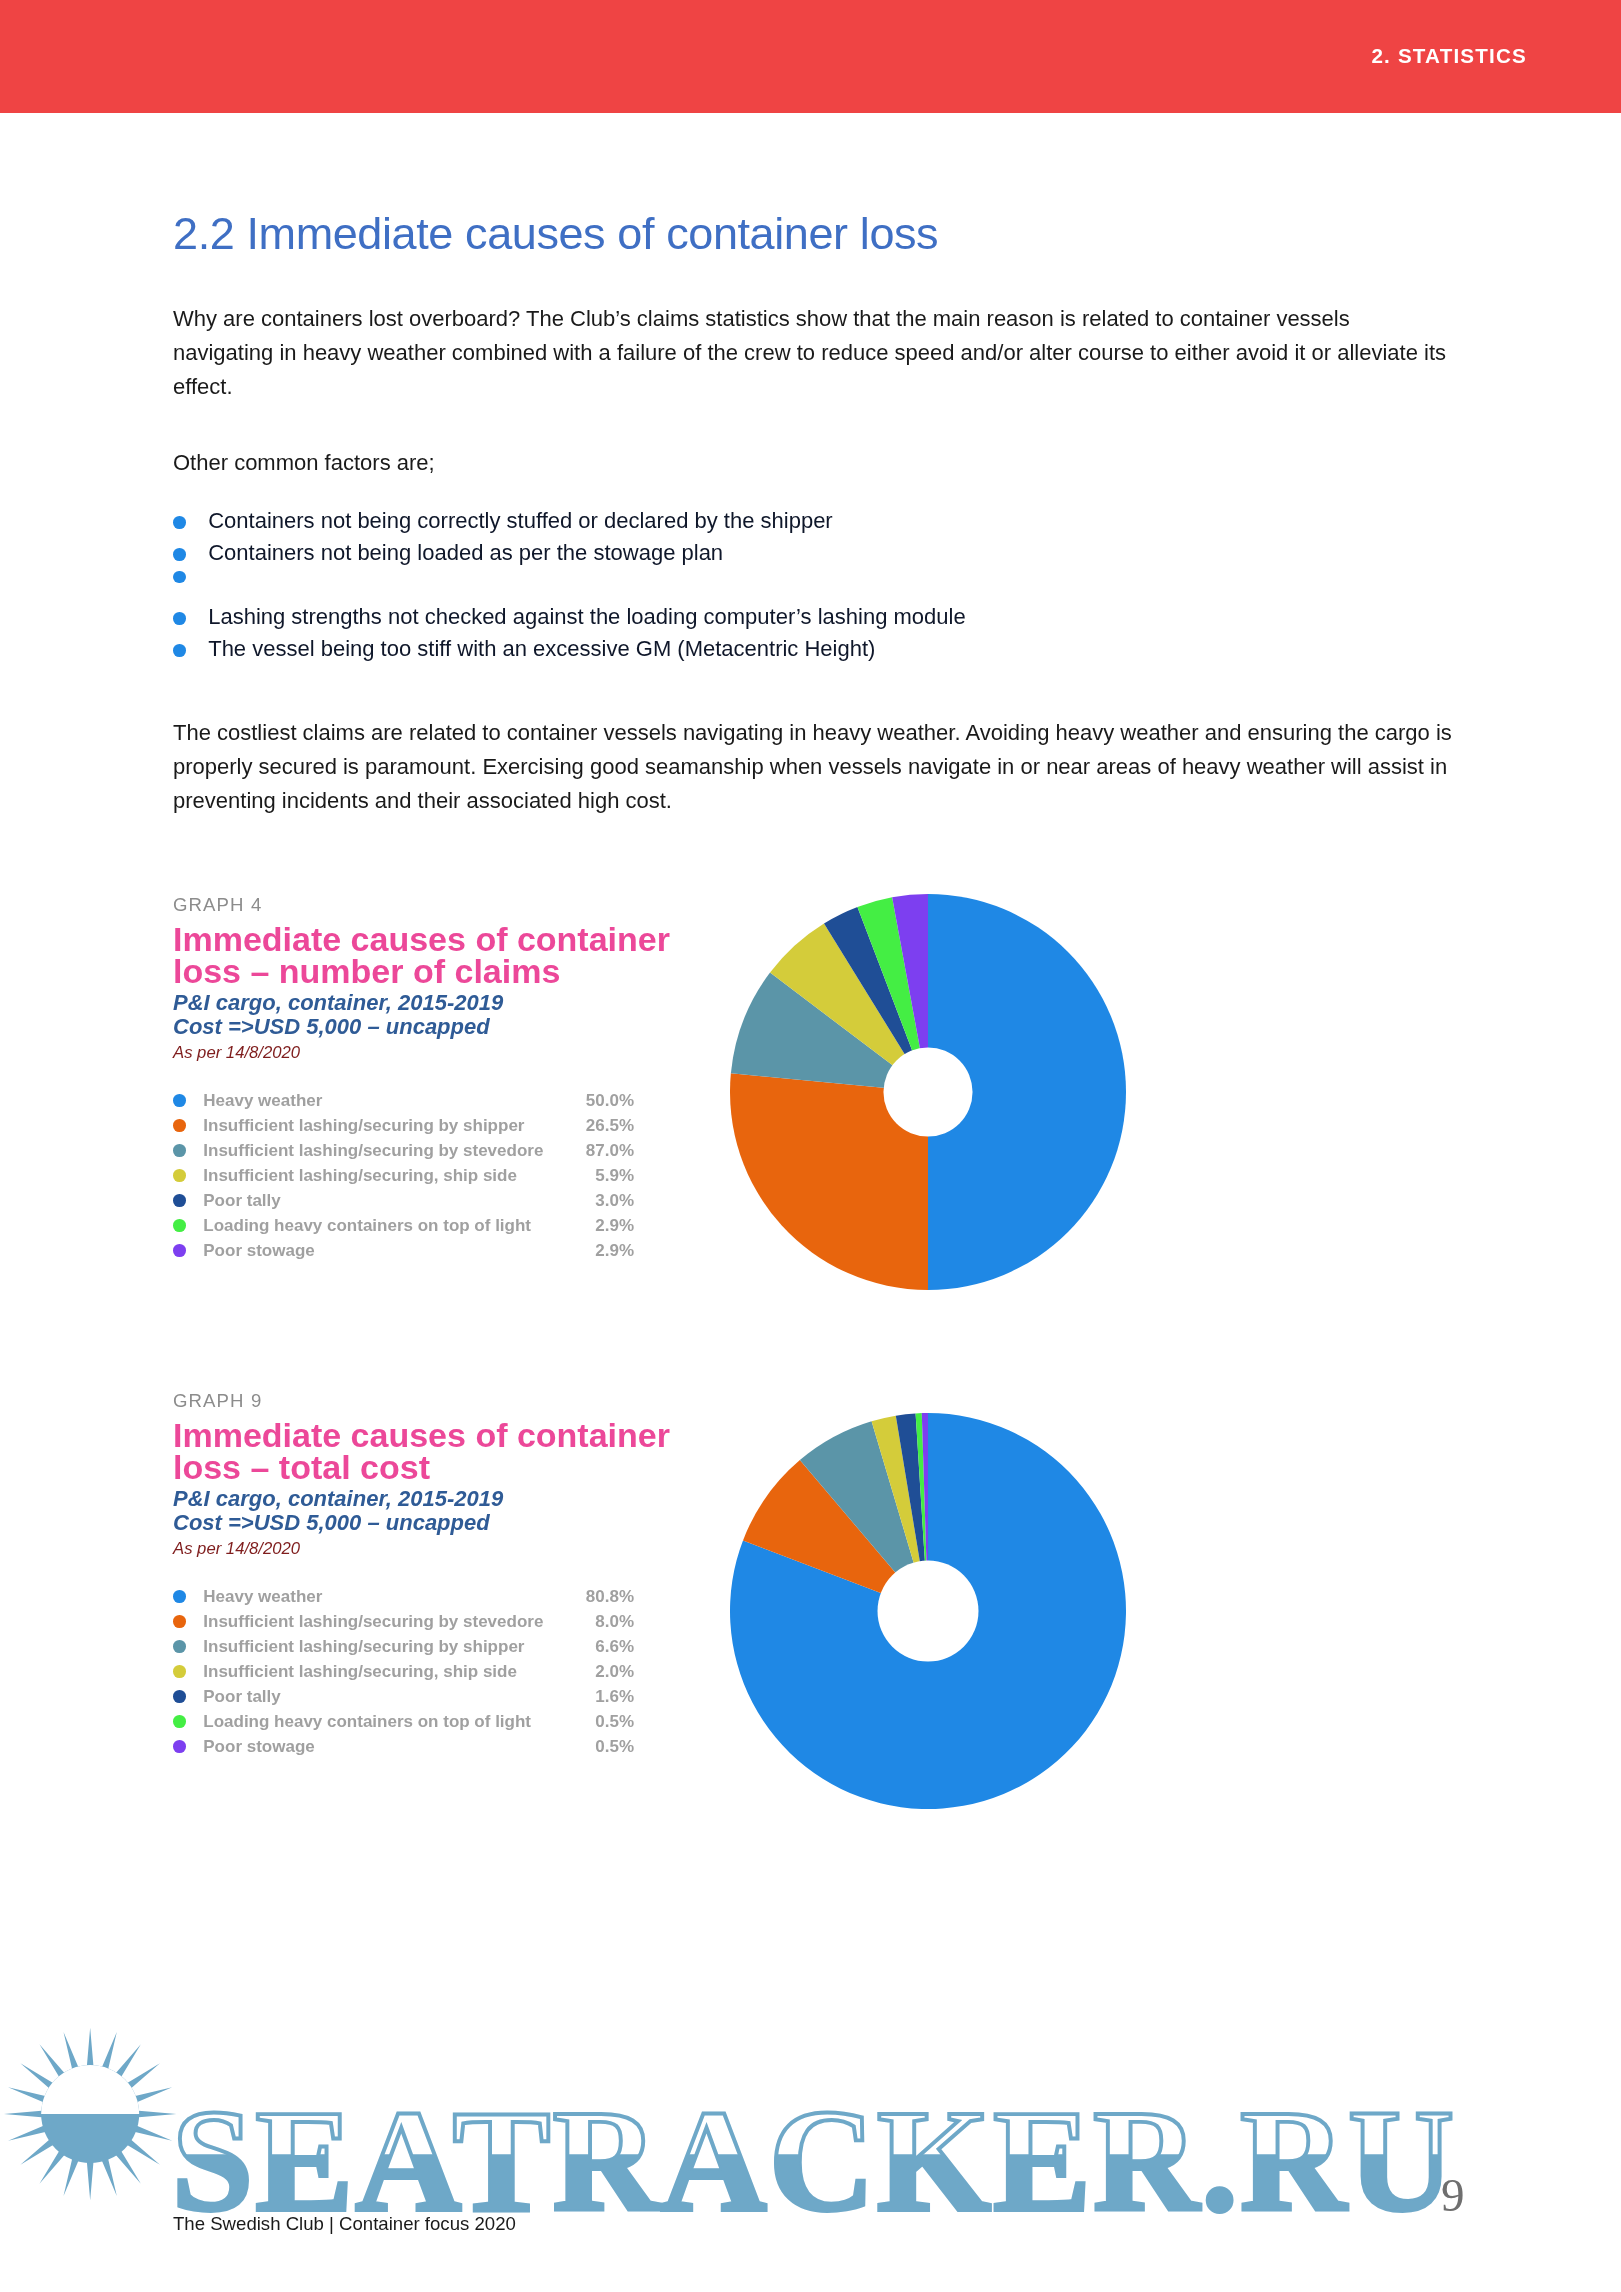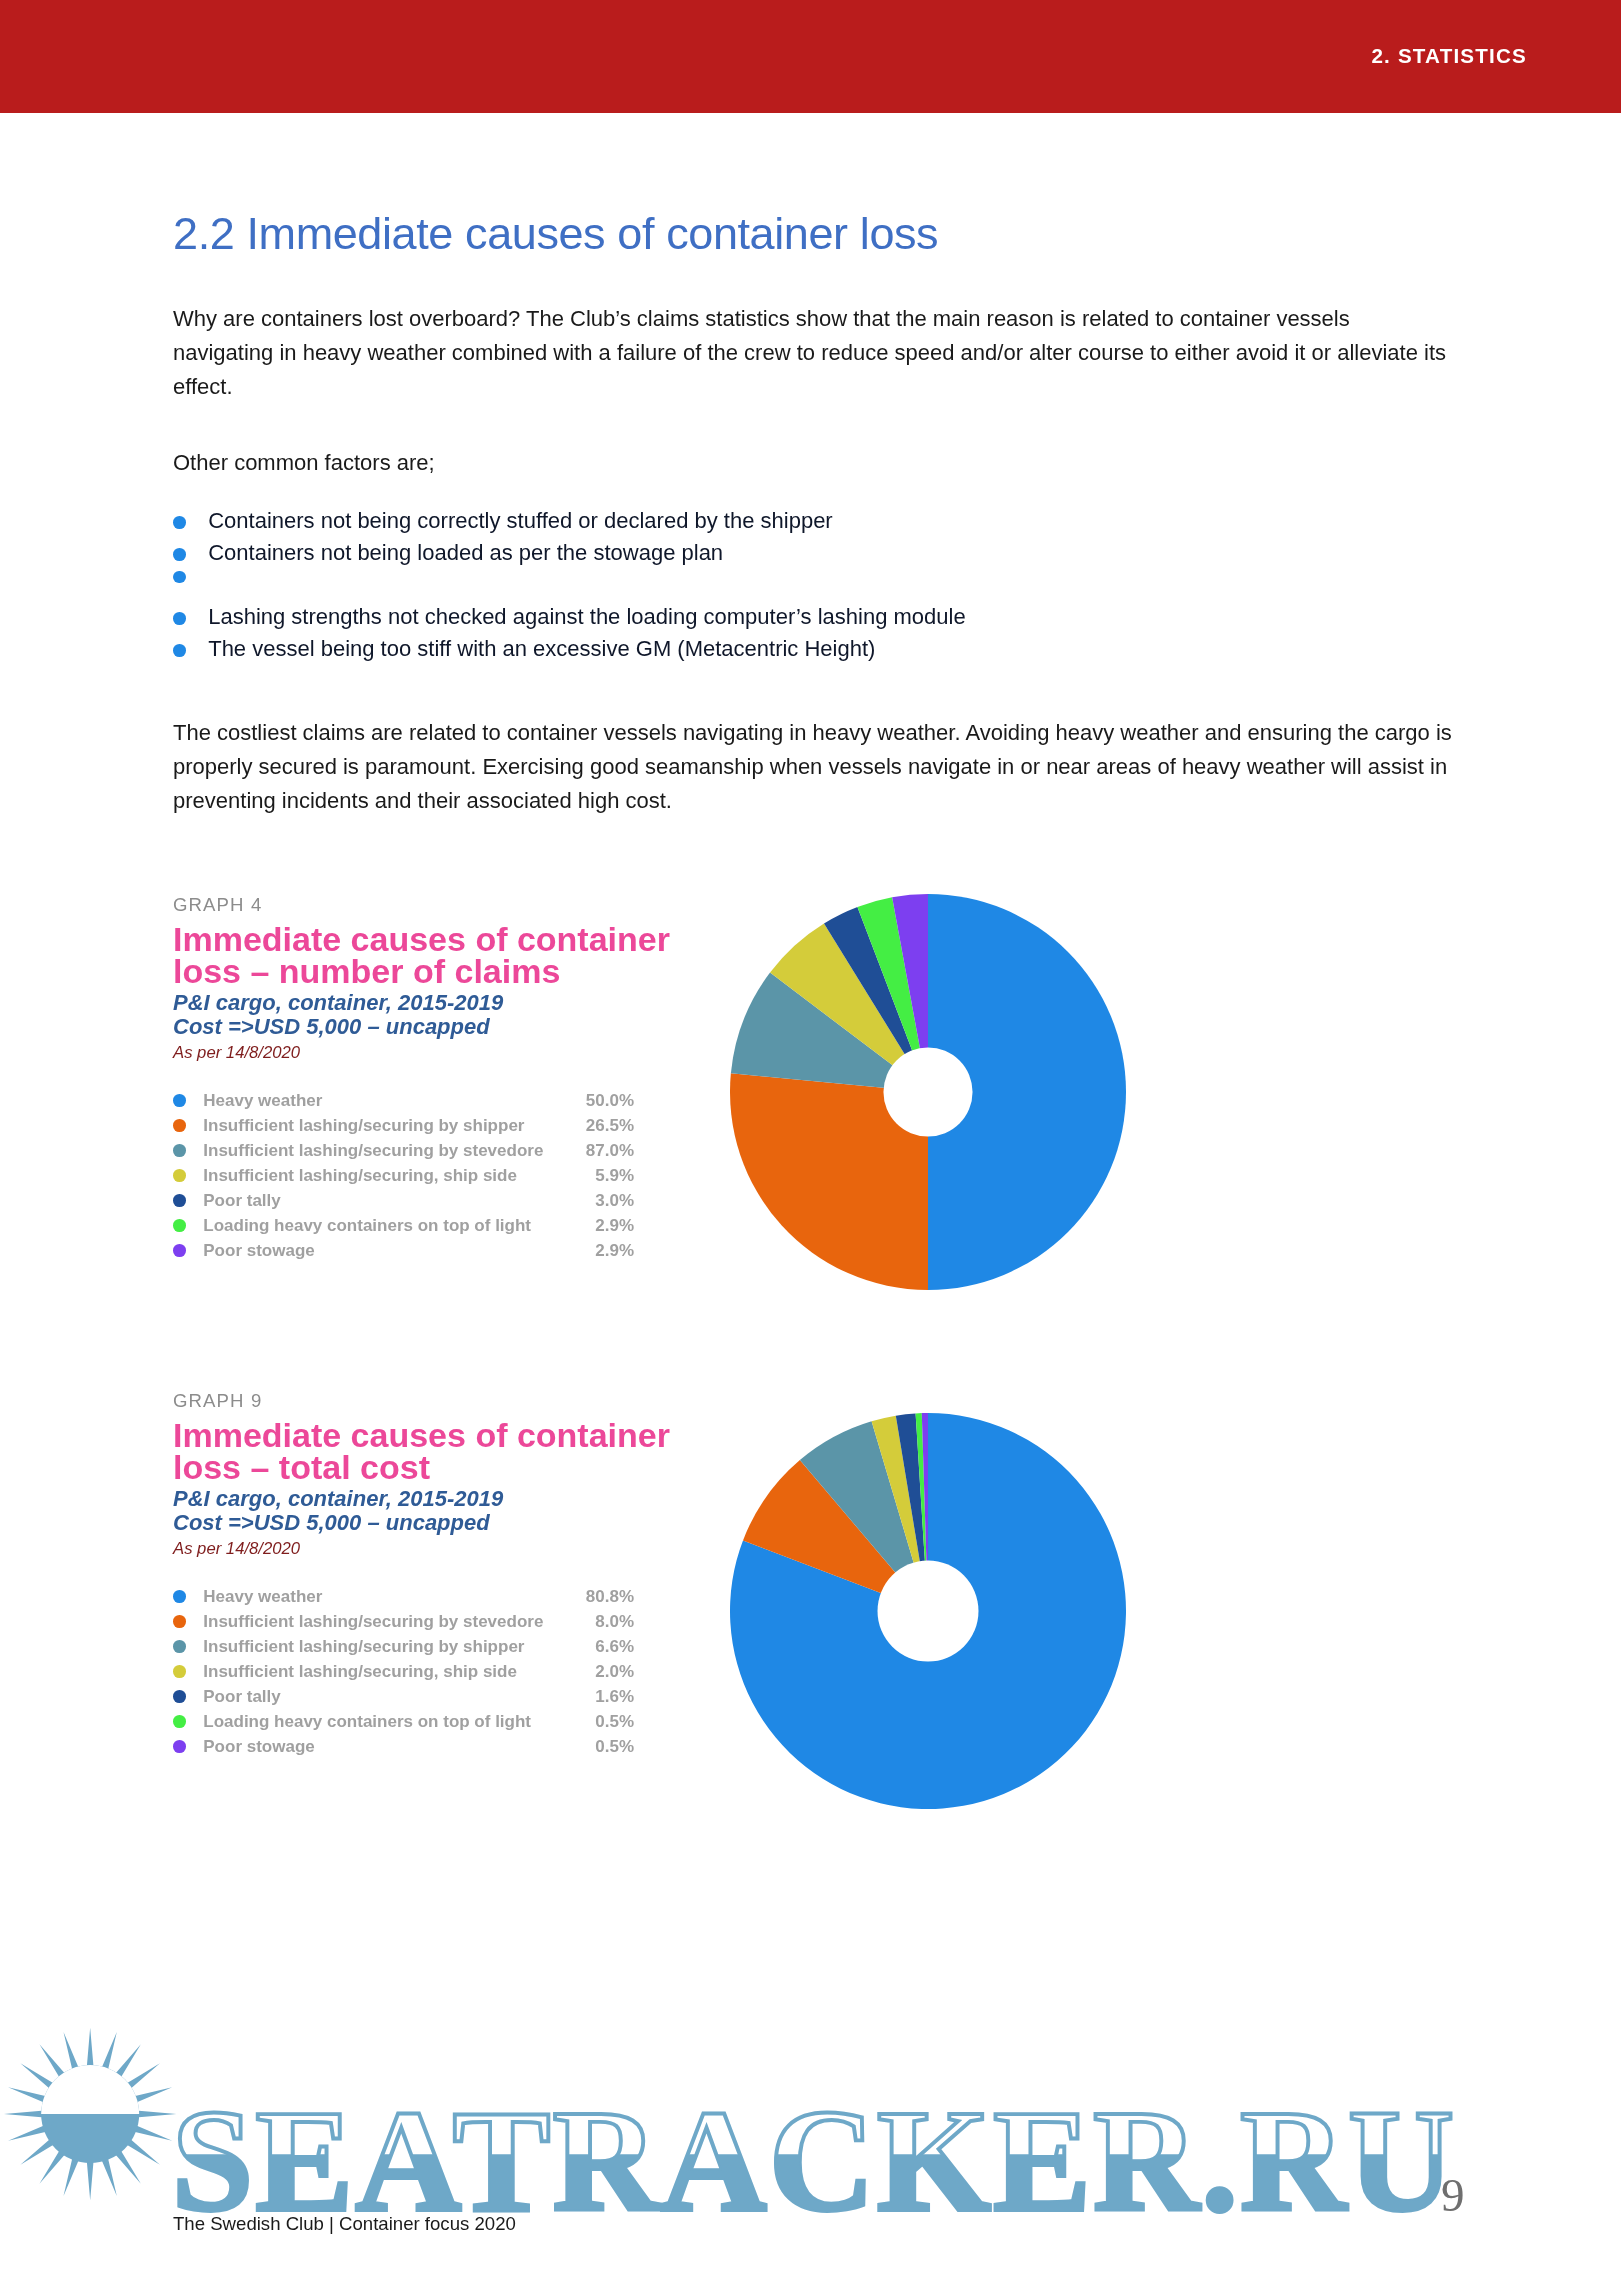--- a/index.html
+++ b/index.html
@@ -1,21 +1,21 @@
 <!DOCTYPE html>
 <html><head>
 <meta charset="utf-8">
 <style>
   html,body{margin:0;padding:0;}
   body{
     width:1621px;height:2293px;background:#ffffff;position:relative;overflow:hidden;
     font-family:"Liberation Sans", sans-serif;color:#1a1a1a;
   }
   .header-bar{
-    position:absolute;left:0;top:0;width:1621px;height:113px;background:#b91c1c;
+    position:absolute;left:0;top:0;width:1621px;height:113px;background:#ef4444;
   }
   .header-title{
     position:absolute;right:94px;top:44px;color:#ffffff;font-size:20.6px;
     font-weight:700;letter-spacing:1.2px;
   }
   .page{position:absolute;left:0;top:0;width:1621px;height:2293px;}
   .h1{
     position:absolute;left:173px;top:208px;font-size:45px;color:#3f6fc4;
     font-weight:400;letter-spacing:-0.4px;white-space:nowrap;
   }

